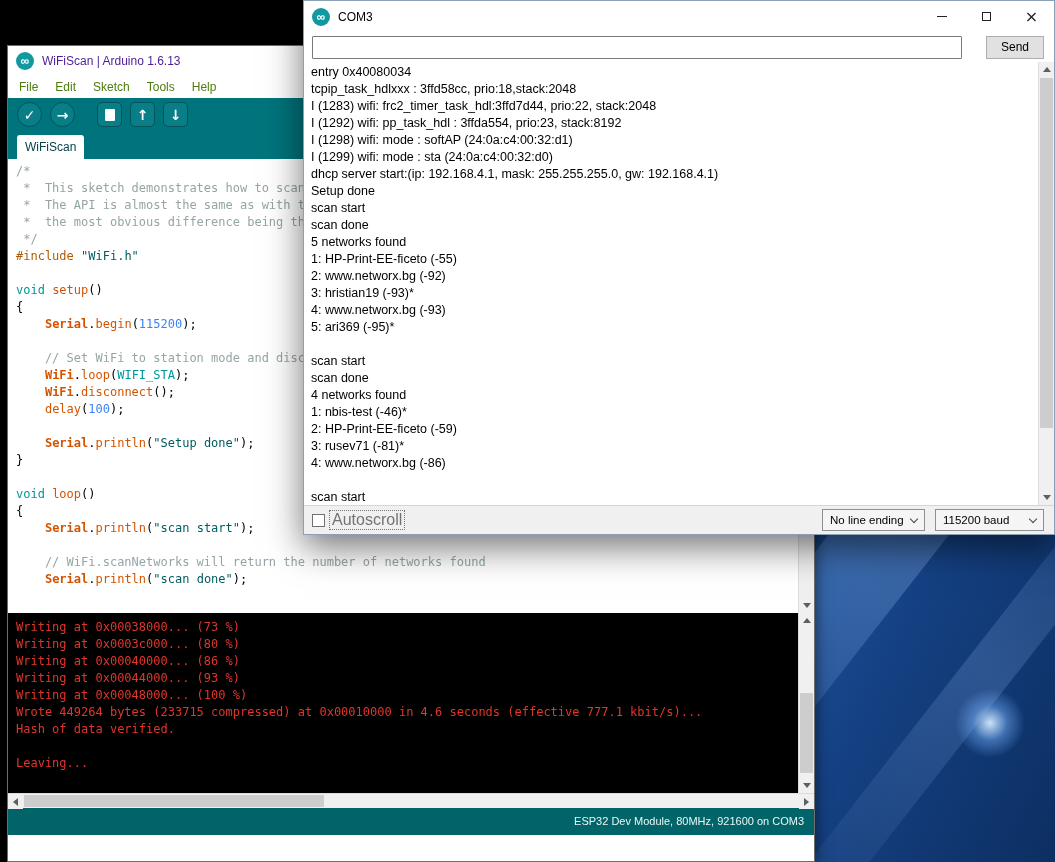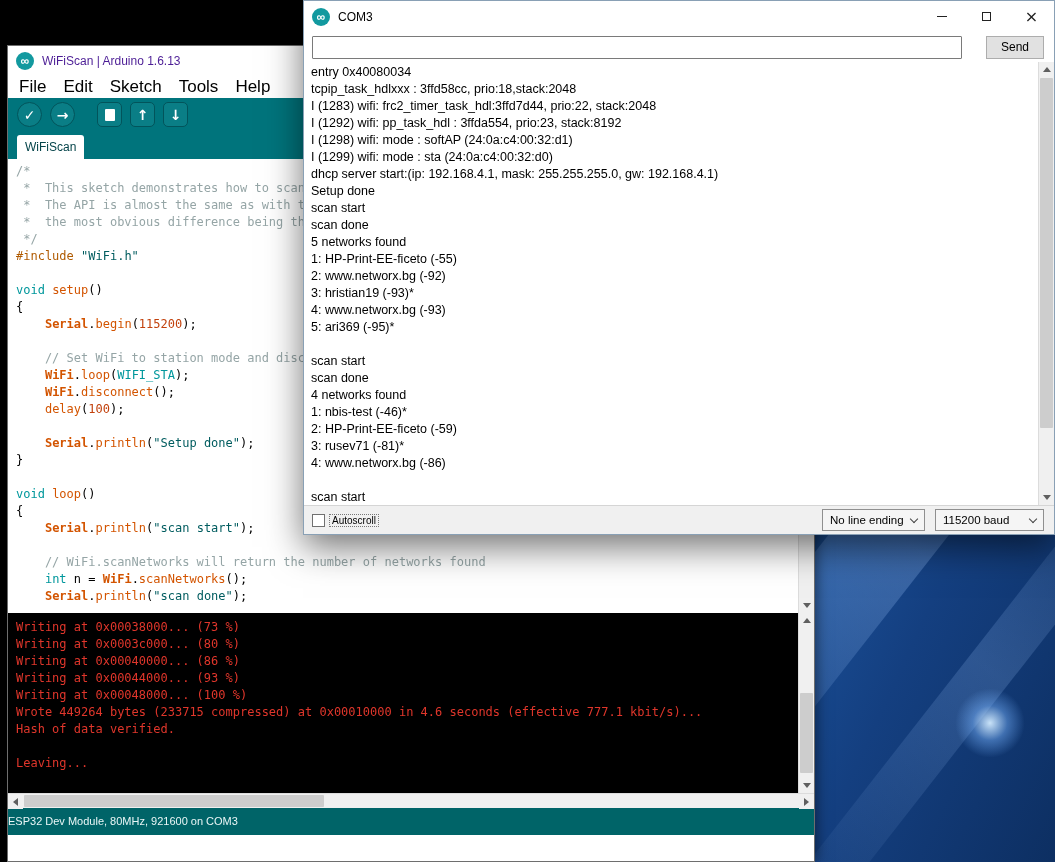--- a/index.html
+++ b/index.html
@@ -16,46 +16,46 @@
   .glow{position:absolute;left:140px;top:688px;width:70px;height:70px;border-radius:50%;
     background:radial-gradient(circle,rgba(210,235,255,.95) 0%,rgba(120,180,255,.45) 35%,transparent 70%)}
 
   
   .ide{position:absolute;left:7px;top:45px;width:808px;height:817px;z-index:10;background:#fff;
     border:1px solid #6e6e6e;box-shadow:0 0 14px rgba(0,0,0,.6);display:flex;flex-direction:column}
   .ide-titlebar{height:30px;background:#fff;display:flex;align-items:center;gap:8px;padding-left:8px;flex:0 0 auto}
   .app-icon{width:18px;height:18px;border-radius:50%;background:#12999F;color:#fff;display:flex;align-items:center;justify-content:center;font-size:12px;font-weight:bold;line-height:1}
   .ide-title{font-size:12px;color:#4c1d95}
   .menubar{height:22px;background:#fff;display:flex;align-items:center;gap:17px;padding-left:11px;flex:0 0 auto}
-  .menu-item{font-size:17px;color:#000000;cursor:default}
+  .menu-item{font-size:12px;color:#4d7c0f;cursor:default}
   .toolbar{height:33px;background:var(--teal,#00747C);display:flex;align-items:center;gap:8px;padding-left:9px;flex:0 0 auto}
   .tb{width:25px;height:25px;border-radius:50%;background:#0A7E86;border:1px solid #02545B;display:flex;align-items:center;justify-content:center;cursor:pointer}
   .tb.sq{border-radius:5px}
   .tb.gap{margin-left:14px}
   .tbi{color:#fff;font-size:14px;font-weight:bold;line-height:1;font-family:"DejaVu Sans",sans-serif}
   .paper-icon{width:10px;height:12px;background:#fff;border-radius:1px}
   .tabbar{height:28px;background:var(--teal,#00747C);display:flex;align-items:flex-end;padding-left:9px;position:relative;flex:0 0 auto}
   .tab{height:24px;line-height:24px;padding:0 8px;background:#fff;color:#05444A;font-size:12px;border-radius:3px 3px 0 0}
   .tab-menu{position:absolute;right:22px;bottom:5px;width:15px;height:15px;background:rgba(255,255,255,.85);border-radius:2px;display:flex;align-items:center;justify-content:center;cursor:pointer}
   .editor{height:454px;background:#fff;position:relative;overflow:hidden;flex:0 0 auto}
   .code{position:absolute;left:8px;top:4px;right:18px}
   .code-line{white-space:pre;font-family:"DejaVu Sans Mono",monospace;font-size:12px;line-height:17px}
   .tk-cm{color:var(--comment,#95A5A6)}
   .tk-pp{color:var(--preprocessor,#B05A00)}
   .tk-kw{color:var(--keyword,#00979C)}
   .tk-fn{color:var(--function,#D35400)}
   .tk-cl{color:var(--function,#D35400);font-weight:bold}
   .tk-str{color:var(--string,#005C5F)}
-  .tk-num{color:#c2410c}
+  .tk-num{color:#3b82f6}
   .tk-pl{color:#000}
   .statusbar{height:28px;background:var(--status-teal,#0E8186);color:#0b2021;font-size:12px;line-height:28px;padding-left:9px;flex:0 0 auto}
   .console{height:180px;background:#000;position:relative;overflow:hidden;flex:0 0 auto}
   .console-text{position:absolute;left:8px;top:6px;right:20px;font-family:"DejaVu Sans Mono",monospace;
     font-size:12px;line-height:17px;color:var(--console-red,#E0362B);white-space:pre}
-  .footer{height:27px;background:var(--teal-dark,#006468);color:#e9f6f6;font-size:11px;line-height:27px;text-align:left;padding-right:10px;flex:0 0 auto}
+  .footer{height:27px;background:var(--teal-dark,#006468);color:#e9f6f6;font-size:11px;line-height:27px;text-align:right;padding-right:10px;flex:0 0 auto}
 
   
   .vscroll{position:absolute;top:0;bottom:0;right:0;width:16px;background:#f0f0f0;border-left:1px solid #dcdcdc}
   .sb-btn{position:absolute;left:0;width:15px;height:15px;display:flex;align-items:center;justify-content:center;background:#f0f0f0}
   .sb-btn.top{top:0}.sb-btn.bottom{bottom:0}
   .sb-thumb{position:absolute;left:1px;width:13px;background:#cdcdcd;border-radius:1px}
   .hscroll{height:15px;background:#f0f0f0;position:relative;border-top:1px solid #dcdcdc;flex:0 0 auto}
   .sb-btn.left{left:0;top:0}.sb-btn.right{right:0;left:auto;top:0}
   .sb-hthumb{position:absolute;left:16px;top:1px;height:12px;width:300px;background:#cdcdcd;border-radius:1px}
   .tri-up{width:0;height:0;border-left:4px solid transparent;border-right:4px solid transparent;border-bottom:5px solid #5f5f5f}
@@ -75,21 +75,21 @@
   .max-glyph{width:9px;height:9px;border:1px solid #222}
   .close-glyph{font-size:16px;color:#222;line-height:1;font-family:"DejaVu Sans",sans-serif}
   .sm-inputrow{height:30px;display:flex;align-items:center;padding:0 10px 0 8px;gap:24px;flex:0 0 auto}
   .sm-input{flex:1;height:23px;border:1px solid #7a7a7a;border-radius:1px;font-size:12px;padding:0 5px;outline:none;font-family:"Liberation Sans",sans-serif}
   .sm-send{width:58px;height:23px;background:#e1e1e1;border:1px solid #adadad;font-size:12px;color:#000;cursor:pointer;font-family:"Liberation Sans",sans-serif}
   .sm-output{flex:1;position:relative;background:#fff;overflow:hidden}
   .sm-text{position:absolute;left:7px;top:2px;right:20px;font-family:Liberation Sans, sans-serif;font-size:12.5px;line-height:17px;color:#000;white-space:pre}
   .sm-bottom{height:29px;background:#f0f0f0;border-top:1px solid #d5d5d5;display:flex;align-items:center;justify-content:space-between;padding:0 10px 0 8px;flex:0 0 auto}
   .sm-check{display:flex;align-items:center;gap:4px}
   .checkbox{width:13px;height:13px;background:#fff;border:1px solid #707070;cursor:pointer}
-  .check-label{font-size:10px;color:#000000;border:1px dotted #777;padding:0 2px;cursor:pointer}
+  .check-label{font-size:16px;color:#737373;border:1px dotted #777;padding:0 2px;cursor:pointer}
   .sm-selects{display:flex;gap:10px}
   .combo{height:22px;background:#f5f5f5;border:1px solid #8f8f8f;display:flex;align-items:center;justify-content:space-between;padding:0 7px;font-size:11.5px;color:#000;cursor:pointer}
   .combo.w1{width:103px}
   .combo.w2{width:109px}
   .chev{width:6px;height:6px;border-right:1.5px solid #444;border-bottom:1.5px solid #444;transform:rotate(45deg);margin-top:-3px;margin-left:7px}
 </style>
 </head>
 <body>
 
 <div class="screen">
@@ -160,21 +160,20 @@
           <div class="code-line"><span class="tk-pl">    </span><span class="tk-fn">delay</span><span class="tk-pl">(</span><span class="tk-num">100</span><span class="tk-pl">);</span></div>
           <div class="code-line">&nbsp;</div>
           <div class="code-line"><span class="tk-pl">    </span><span class="tk-cl">Serial</span><span class="tk-pl">.</span><span class="tk-fn">println</span><span class="tk-pl">(</span><span class="tk-str">"Setup done"</span><span class="tk-pl">);</span></div>
           <div class="code-line"><span class="tk-pl">}</span></div>
           <div class="code-line">&nbsp;</div>
           <div class="code-line"><span class="tk-kw">void</span><span class="tk-pl"> </span><span class="tk-fn">loop</span><span class="tk-pl">()</span></div>
           <div class="code-line"><span class="tk-pl">{</span></div>
           <div class="code-line"><span class="tk-pl">    </span><span class="tk-cl">Serial</span><span class="tk-pl">.</span><span class="tk-fn">println</span><span class="tk-pl">(</span><span class="tk-str">"scan start"</span><span class="tk-pl">);</span></div>
           <div class="code-line">&nbsp;</div>
           <div class="code-line"><span class="tk-cm">    // WiFi.scanNetworks will return the number of networks found</span></div>
-          <div class="code-line"><span class="tk-pl">    </span><span class="tk-kw">int</span><span class="tk-pl"> n = </span><span class="tk-cl">WiFi</span><span class="tk-pl">.</span><span class="tk-fn">scanNetworks</span><span class="tk-pl">();</span></div>
           <div class="code-line"><span class="tk-pl">    </span><span class="tk-cl">Serial</span><span class="tk-pl">.</span><span class="tk-fn">println</span><span class="tk-pl">(</span><span class="tk-str">"scan done"</span><span class="tk-pl">);</span></div>
         </div>
       <div class="vscroll">
         <div class="sb-btn top">
             <span class="tri-up"></span>
           </div>
         <div class="sb-thumb" style="top:16px;height:355px"></div>
         <div class="sb-btn bottom">
             <span class="tri-down"></span>
           </div>

